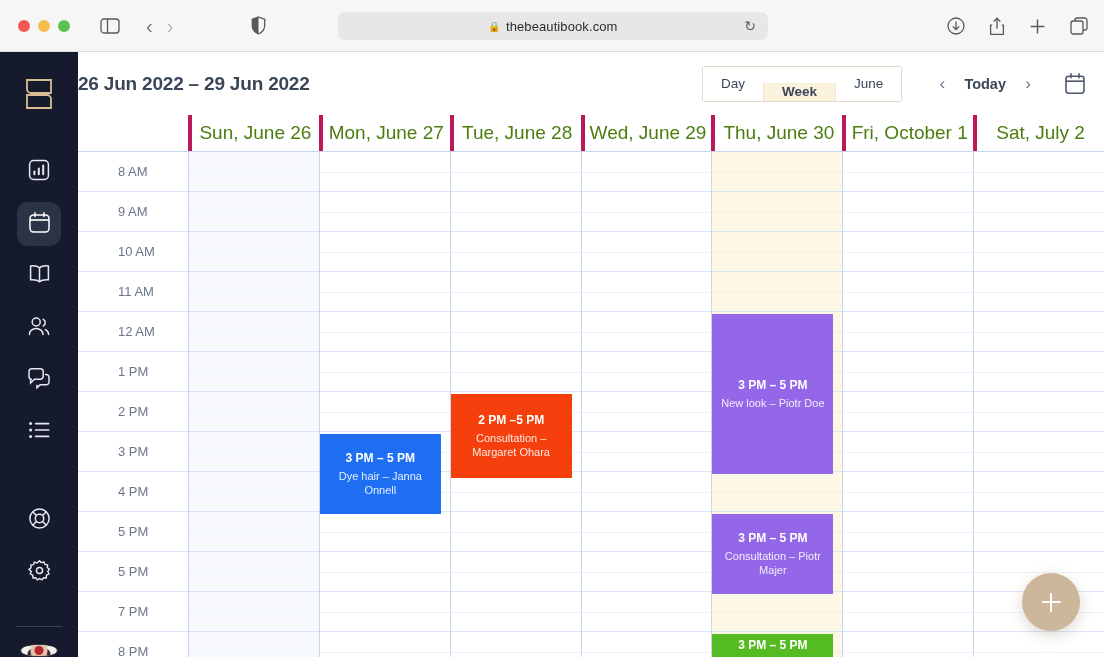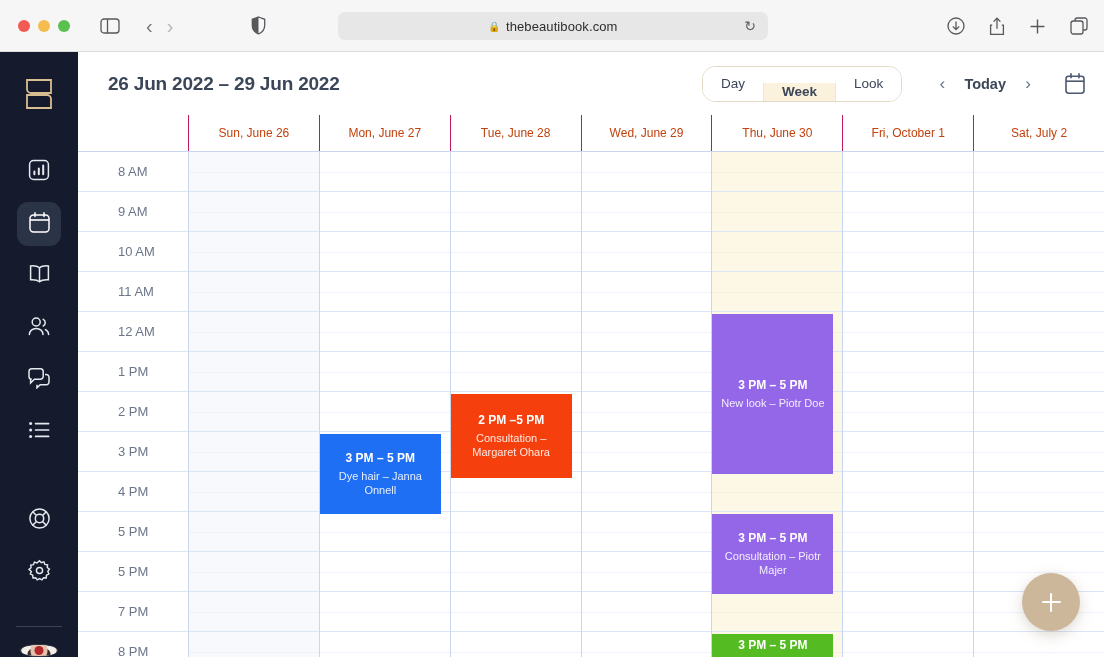--- a/index.html
+++ b/index.html
@@ -106,32 +106,31 @@
   }
 
   
   .app-header {
     position: absolute; left: 78px; top: 52px;
     width: 1026px; height: 63px;
     background: #ffffff;
     display: flex; align-items: center;
   }
   .page-title {
-    margin-left: 30px;
     font-size: 19px; font-weight: bold;
     color: #3b4759; letter-spacing: -.2px;
   }
   .header-right {
     position: absolute; right: 18px; top: 0; height: 63px;
     display: flex; align-items: center; gap: 0;
   }
   .view-toggle {
     display: flex;
     border: 1px solid #e3d9c7;
-    border-radius: 13px;
+    border-radius: 3px;
     overflow: hidden;
     height: 36px;
     background: #fff;
   }
   .view-opt {
     padding: 0 18px;
     display: flex; align-items: center; justify-content: center;
     font-size: 13.5px; color: #3b4759;
     background: #fff;
   }
@@ -165,22 +164,22 @@
   .cal-head {
     position: absolute; top: 0; left: 0;
     width: 1026px; height: 37px;
     display: flex;
     border-bottom: 1px solid #c9d6f2;
   }
   .head-gutter { width: 110px; flex: 0 0 110px; }
   .head-cell {
     flex: 1 1 0; min-width: 0;
     display: flex; align-items: center; justify-content: center;
-    font-size: 12px; color: #c2410c;
-    border-left: 1px solid #be185d;
+    font-size: 19px; color: #4d7c0f;
+    border-left: 4px solid #be185d;
   }
 
   .cal-body {
     position: absolute; top: 37px; left: 0;
     width: 1026px; height: 505px;
     display: flex;
   }
   .time-col {
     width: 110px; flex: 0 0 110px;
     position: relative;
@@ -404,21 +403,21 @@
   </div>
 </div>
 
 <div class="app-header">
   <div class="page-title">26 Jun 2022 – 29 Jun 2022</div>
 
   <div class="header-right">
     <div class="view-toggle">
       <div class="view-opt">Day</div>
       <div class="view-opt selected">Week</div>
-      <div class="view-opt">Look</div>
+      <div class="view-opt">June</div>
     </div>
 
     <div class="date-nav">
       <span class="chev">‹</span>
       <span class="today-label">Today</span>
       <span class="chev">›</span>
     </div>
 
     <span class="cal-icon-btn">
       <svg width="22" height="23" viewBox="0 0 22 23" fill="none" stroke="#4d596e" stroke-width="1.6">

